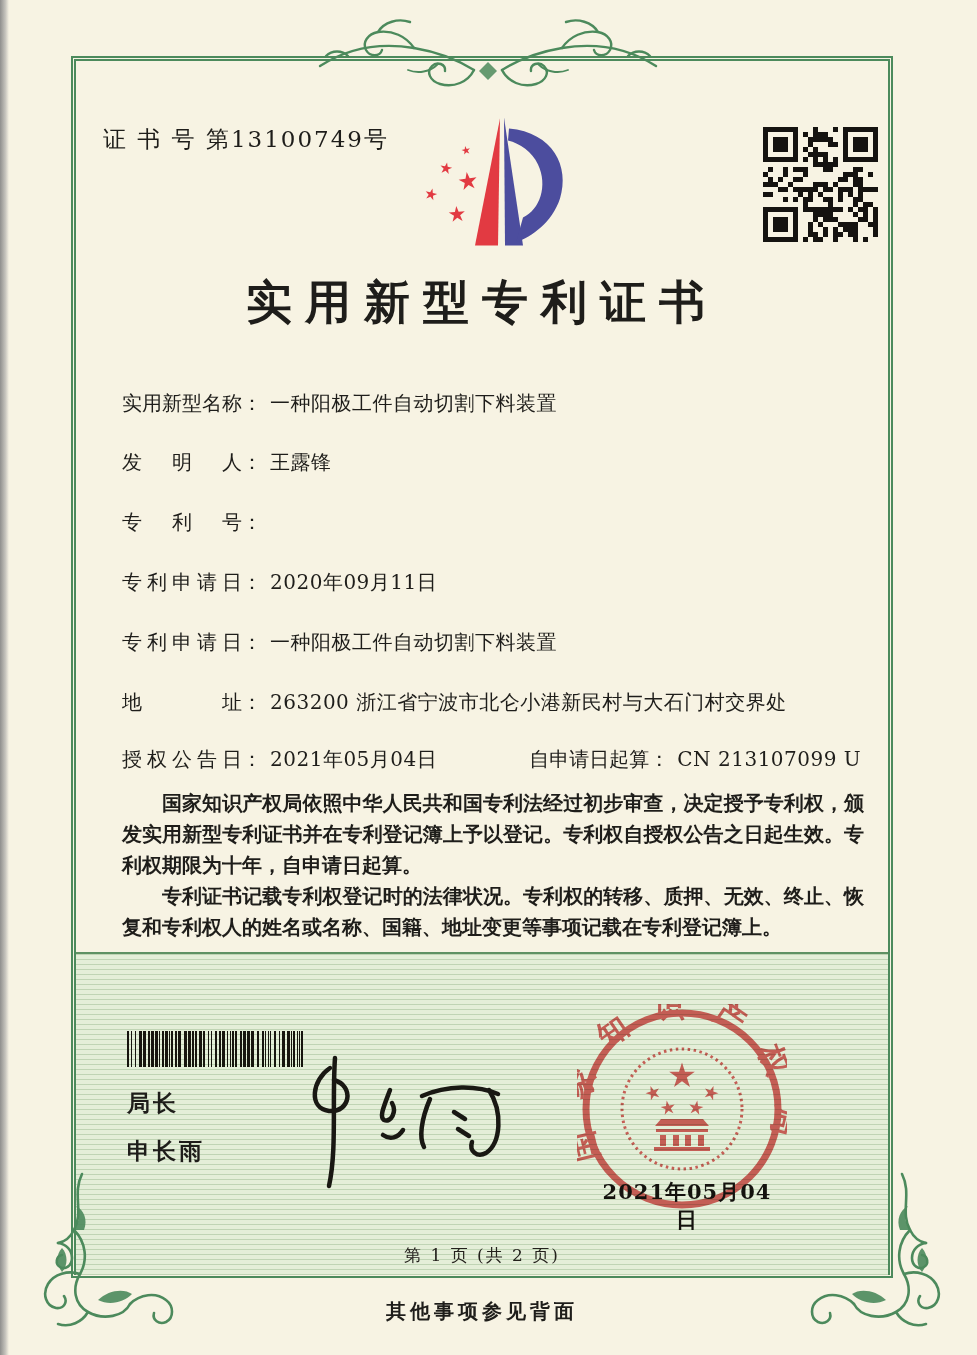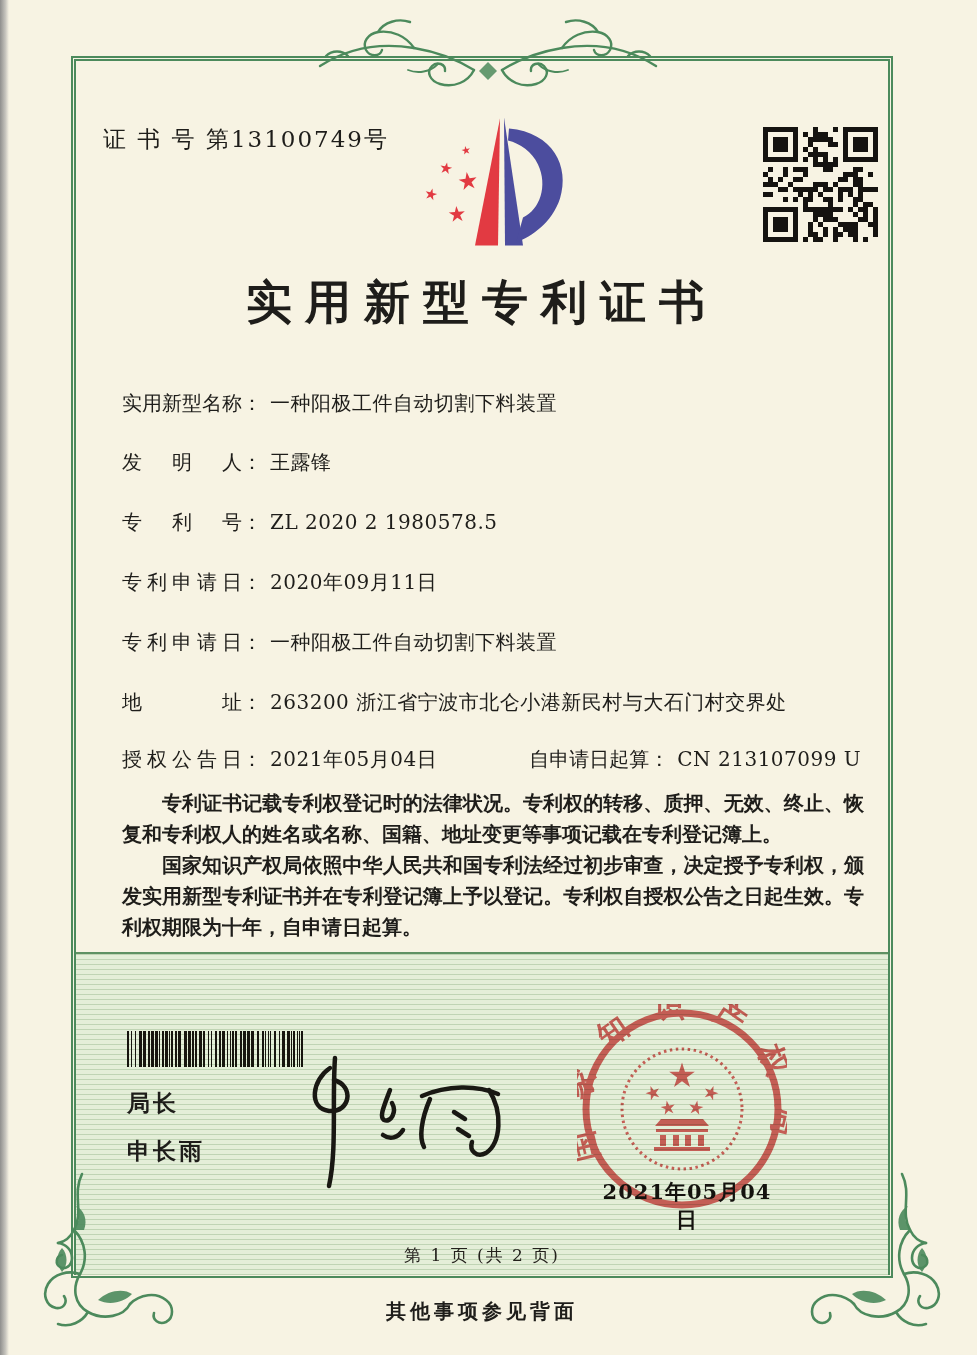--- a/index.html
+++ b/index.html
@@ -372,21 +372,20 @@
     <span class="fvalue">一种阳极工件自动切割下料装置</span>
   </div>
   <div class="abs frow" style="top:449px">
     <span class="flabel">发明人</span>
       <span class="fcolon">：</span>
     <span class="fvalue">王露锋</span>
   </div>
   <div class="abs frow" style="top:509px">
     <span class="flabel">专利号</span>
       <span class="fcolon">：</span>
-    <span class="fvalue">ZL 2020 2 1980578.5</span>
   </div>
   <div class="abs frow" style="top:569px">
     <span class="flabel">专利申请日</span>
       <span class="fcolon">：</span>
     <span class="fvalue">2020年09月11日</span>
   </div>
   <div class="abs frow" style="top:629px">
     <span class="flabel">专利申请日</span>
       <span class="fcolon">：</span>
     <span class="fvalue">一种阳极工件自动切割下料装置</span>
@@ -401,22 +400,22 @@
       <span class="fcolon">：</span>
     <span class="fvalue">2021年05月04日</span>
     <span class="grant2">
       <span>自申请日起算</span>
         <span class="fcolon">：</span>
       <span class="fvalue">CN 213107099 U</span>
     </span>
   </div>
 
   <div class="abs paras">
+    <p>国家知识产权局依照中华人民共和国专利法经过初步审查，决定授予专利权，颁发实用新型专利证书并在专利登记簿上予以登记。专利权自授权公告之日起生效。专利权期限为十年，自申请日起算。</p>
     <p>专利证书记载专利权登记时的法律状况。专利权的转移、质押、无效、终止、恢复和专利权人的姓名或名称、国籍、地址变更等事项记载在专利登记簿上。</p>
-    <p>国家知识产权局依照中华人民共和国专利法经过初步审查，决定授予专利权，颁发实用新型专利证书并在专利登记簿上予以登记。专利权自授权公告之日起生效。专利权期限为十年，自申请日起算。</p>
   </div>
 
   <div class="barcode abs" id="barcode">
       <span style="width: 2px;"></span>
       <span class="g" style="width: 2px;"></span>
       <span style="width: 1px;"></span>
       <span class="g" style="width: 3px;"></span>
       <span style="width: 1px;"></span>
       <span class="g" style="width: 3px;"></span>
       <span style="width: 3px;"></span>

